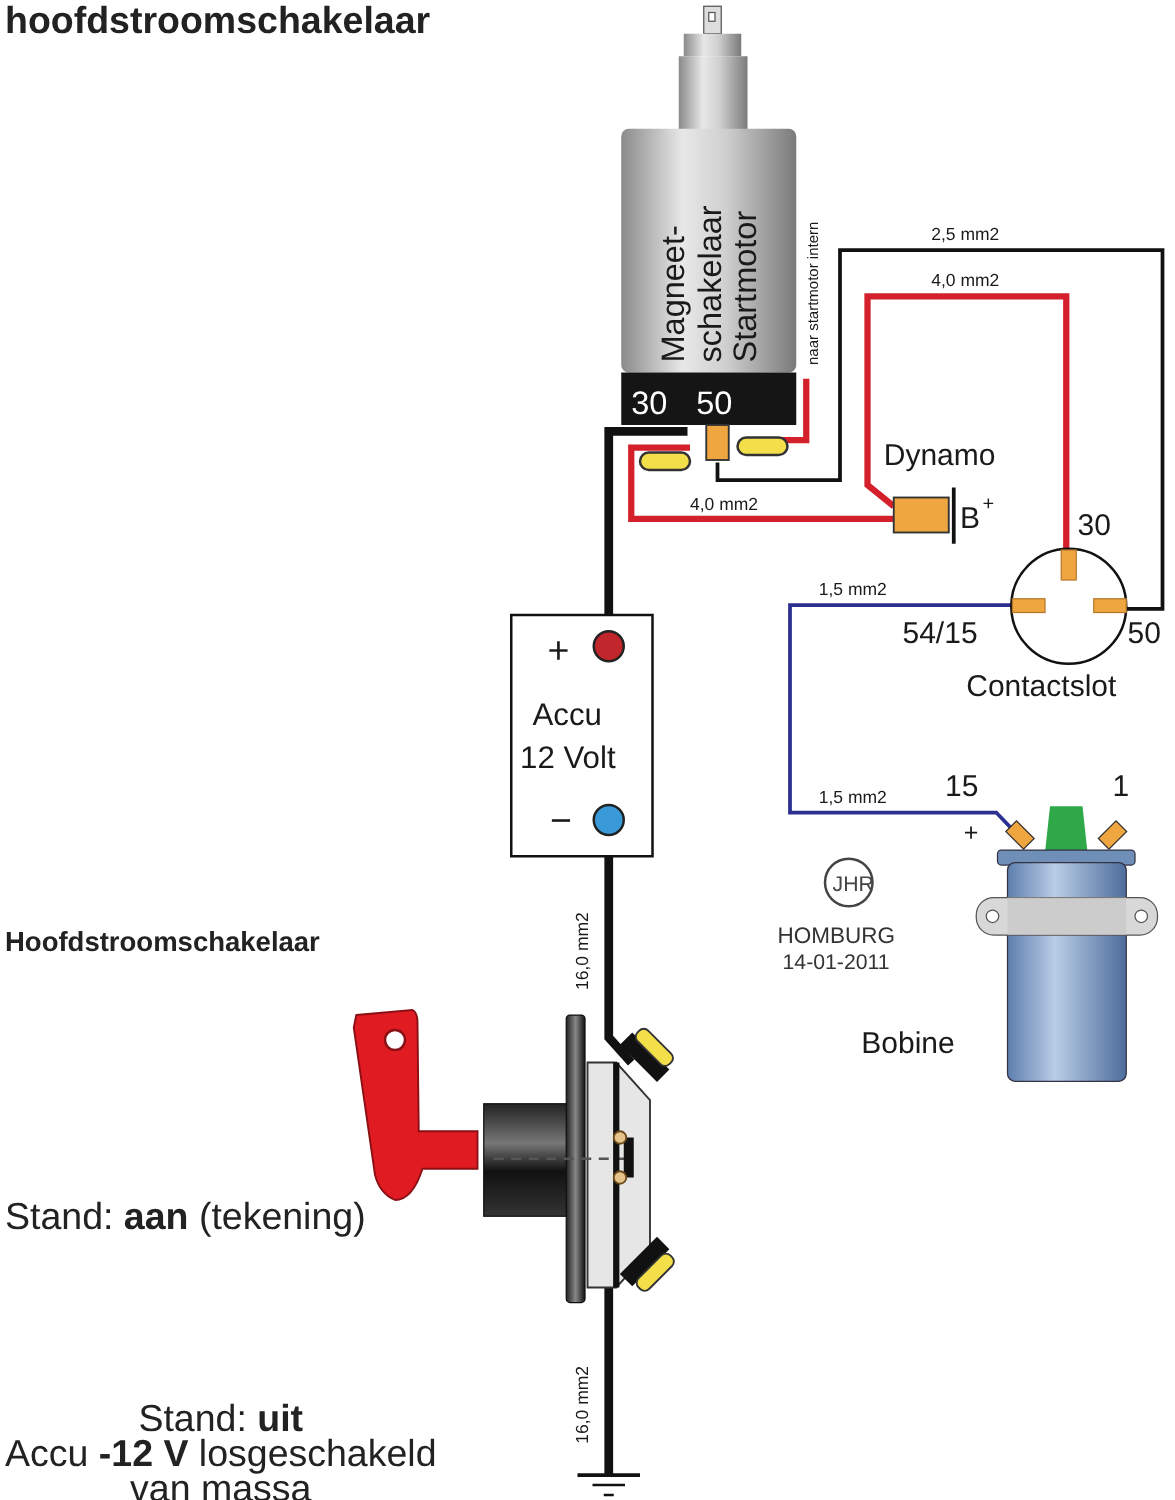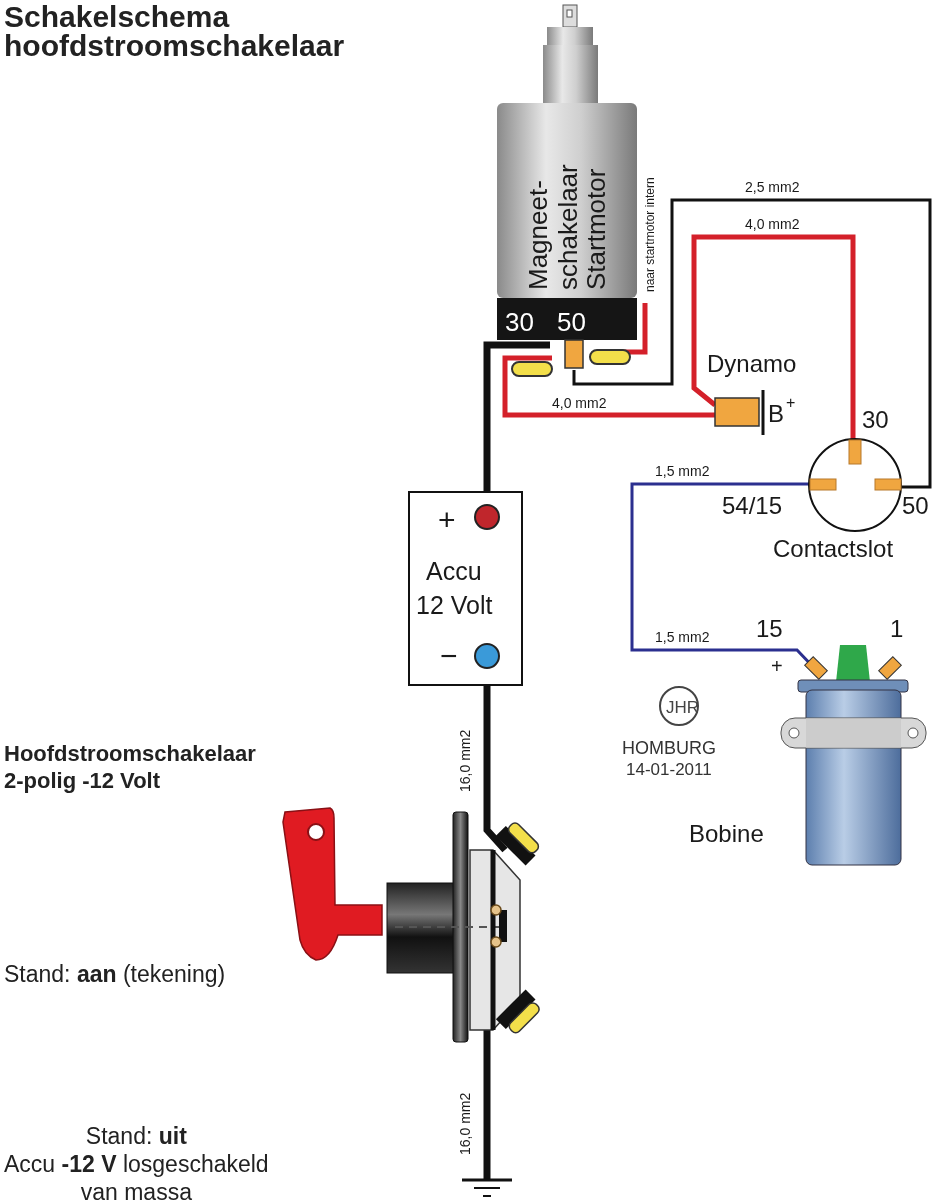--- a/index.html
+++ b/index.html
@@ -2,35 +2,33 @@
 <html><head>
 <meta charset="utf-8">
 <style>
   html, body { margin: 0; padding: 0; background: #ffffff; }
   body { width: 940px; height: 1200px; position: relative; overflow: hidden;
          font-family: "Liberation Sans", sans-serif; color: #222; }
   .title-block { position: absolute; left: 4px; top: 2px; line-height: 29px; font-size: 30px; }
   .title-block .b { font-weight: bold; }
   .title-block div { white-space: nowrap; }
   .switch-block { position: absolute; left: 4px; top: 740px; font-size: 22px; font-weight: bold; line-height: 27px; }
-  .notes { position: absolute; left: 4px; font-size: 23px; line-height: 28px; }
+  .notes { position: absolute; left: 4px; font-size: 30px; line-height: 28px; }
   svg#diagram { position: absolute; left: 0; top: 0; }
   .lbl { font-family: "Liberation Sans", sans-serif; fill: #1a1a1a; }
 </style>
 </head>
 <body>
 
 <div class="title-block">
-  <div class="b">Schakelschema</div>
   <div class="b">hoofdstroomschakelaar</div>
 </div>
 
 <div class="switch-block">
   <div>Hoofdstroomschakelaar</div>
-  <div>2-polig -12 Volt</div>
 </div>
 
 <div class="notes" style="top:960px;">
   <div><span>Stand: </span><b>aan</b><span> (tekening)</span></div>
 </div>
 <div class="notes" style="top:1122px;text-align:center;">
   <div><span>Stand: </span><b>uit</b></div>
   <div><span>Accu </span><b>-12 V</b><span> losgeschakeld</span></div>
   <div>van massa</div>
 </div>

